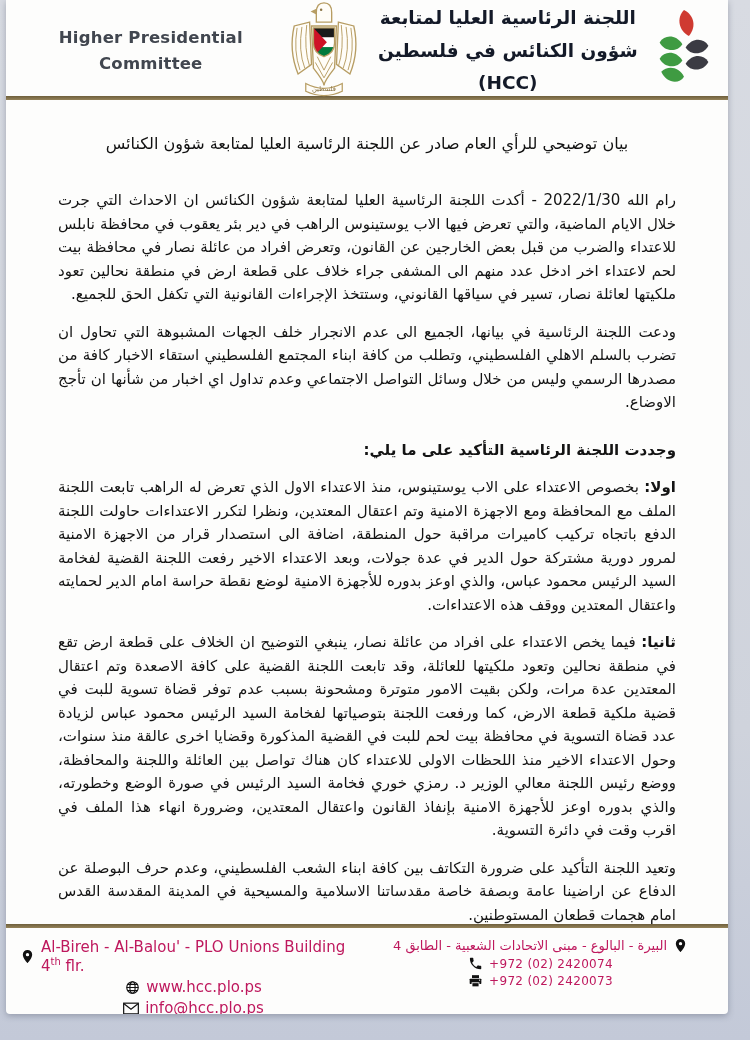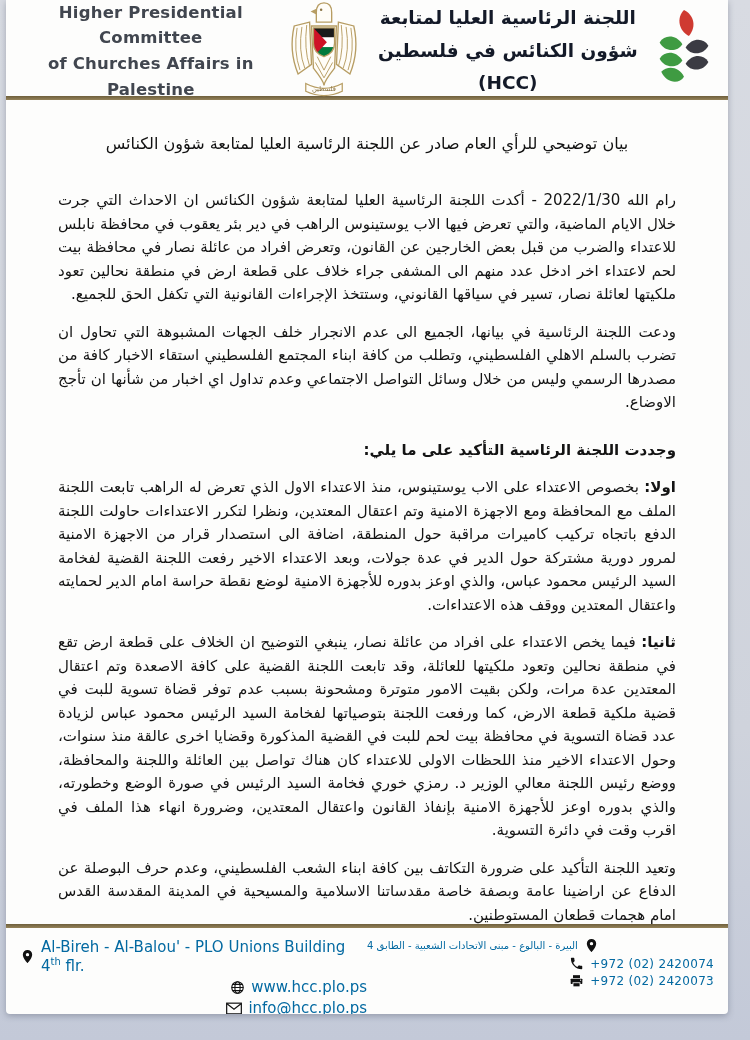--- a/index.html
+++ b/index.html
@@ -43,36 +43,35 @@
   .p-gap{margin-top:14px !important;}
   .sec-head{margin-top:24px !important;font-weight:bold;text-align:right;}
   .lbl{font-weight:bold;}
   
   .ftr-line{position:absolute;left:0;right:0;bottom:86px;}
   .ftr{
     position:absolute;left:0;right:0;bottom:10px;height:72px;
     display:flex;padding:6px 14px 0 14px;box-sizing:border-box;
   }
   .ftr-col{flex:1;display:flex;flex-direction:column;gap:3px;}
-  .ftr-row{display:flex;align-items:center;justify-content:flex-end;gap:6px;
-    font-size:15px;color:#0369a1;}
-  .ftr-row.rtl{direction:rtl;font-size:10px;}
+  .ftr-row{display:flex;align-items:center;justify-content:center;gap:6px;
+    font-size:15px;color:#be185d;}
+  .ftr-row.rtl{direction:rtl;font-size:13px;}
   .ftr-row svg{flex:0 0 auto;}
   sup{font-size:10px;}
   .num{font-size:12px;letter-spacing:.3px;}
 </style>
 </head>
 <body>
 
 <div class="page">
 
   <div class="hdr">
     <div class="hdr-en">
       <div>Higher Presidential Committee</div>
-      <div>of Churches Affairs in Palestine</div>
     </div>
 
     <div class="hdr-emblem">
       <svg width="88" height="96" viewBox="0 0 90 100">
 
         <g stroke="#b79d63" stroke-width="1.4" fill="#fffdf8">
           <path d="M30 22 L14 26 Q8 52 18 76 L32 66 Z"></path>
           <path d="M60 22 L76 26 Q82 52 72 76 L58 66 Z"></path>
           <path d="M17 28 Q13 52 20 72" fill="none" stroke-width="1"></path>
           <path d="M22 27 Q18 52 25 70" fill="none" stroke-width="1"></path>

